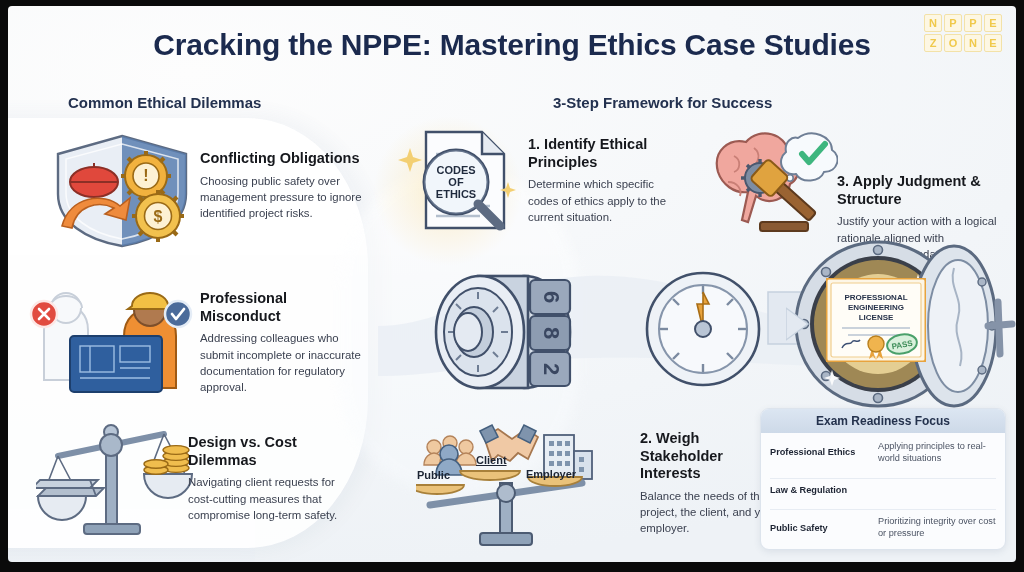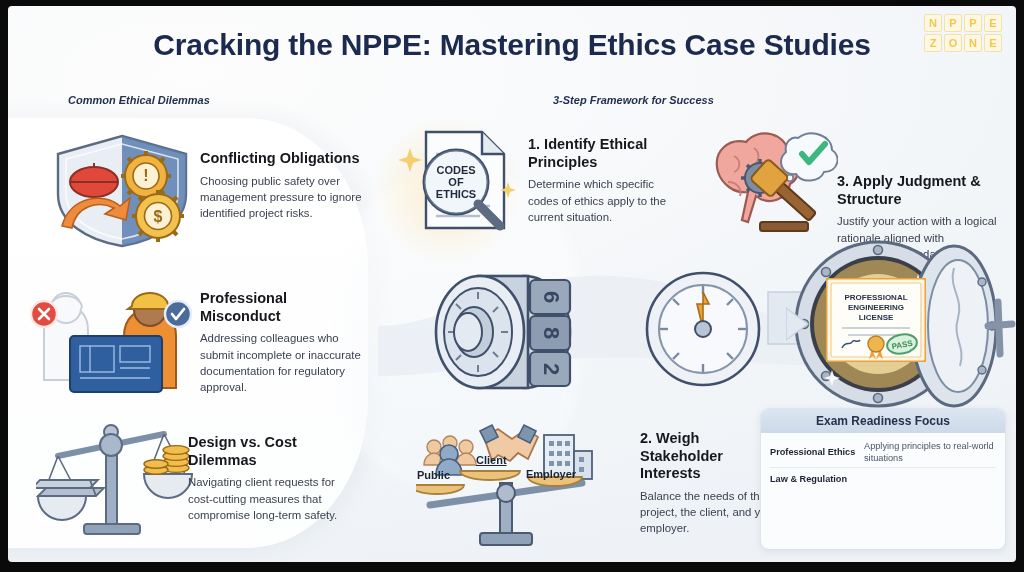--- a/index.html
+++ b/index.html
@@ -32,42 +32,42 @@
   
   #logo{position:absolute;right:14px;top:8px;display:flex;flex-direction:column;gap:2px;}
   #logo .row{display:flex;gap:2px;}
   #logo .tile{width:16px;height:16px;display:flex;align-items:center;justify-content:center;
               background:#fdf7e3;border:1px solid #f3e2a8;border-radius:2px;
               color:#f0c94b;font-size:11px;font-weight:bold;line-height:1;}
 
   
   #title{position:absolute;left:0;right:0;top:22px;text-align:center;
          color:#1b2a4e;font-size:30px;font-weight:bold;letter-spacing:-.2px;}
-  .section-head{position:absolute;color:#23314f;font-size:11px;font-weight:bold;font-style:italic;}
+  .section-head{position:absolute;color:#23314f;font-size:15px;font-weight:bold;}
   #head-left{left:60px;top:88px;}
   #head-right{left:545px;top:88px;}
 
   
   .block{position:absolute;}
   .block .h{color:#16181d;font-size:14.5px;font-weight:bold;line-height:1.22;
             margin-bottom:5px;}
   .block .p{color:#3b4150;font-size:11.4px;line-height:1.42;}
 
   
   .ill{position:absolute;}
 
   
   #exam{position:absolute;left:752px;top:402px;width:244px;height:140px;
         background:#fbfcfe;border:1px solid #dde4ed;border-radius:9px;
         box-shadow:0 2px 7px rgba(60,80,110,.10);overflow:hidden;}
   #exam .cap{background:linear-gradient(180deg,#dce6f2,#cdd9e8);
              color:#24324d;font-size:12px;font-weight:bold;text-align:center;
              padding:5px 0 5px;}
   #exam .rows{padding:2px 9px 0 9px;}
-  #exam .r{display:flex;gap:8px;padding:6px 0 2px;border-bottom:1px solid #e7ecf3;}
+  #exam .r{display:flex;gap:22px;padding:6px 0 13px;border-bottom:1px solid #e7ecf3;}
   #exam .r:last-child{border-bottom:none;}
   #exam .k{width:86px;flex:0 0 86px;color:#1d2433;font-size:9.2px;font-weight:bold;
            line-height:1.25;align-self:center;}
   #exam .v{color:#4c5464;font-size:9.2px;line-height:1.3;}
   #exam .pointer{position:absolute;left:88px;top:-8px;width:18px;height:10px;
                  background:#dce6f2;clip-path:polygon(50% 0,100% 100%,0 100%);}
 
   
   .slabel{position:absolute;color:#1c2433;font-size:11px;font-weight:bold;}
 </style>
@@ -440,17 +440,21 @@
     <div class="pointer"></div>
     <div class="cap">Exam Readiness Focus</div>
     <div class="rows">
       <div class="r">
         <div class="k">Professional Ethics</div>
         <div class="v">Applying principles to real-world situations</div>
       </div>
       <div class="r">
         <div class="k">Law &amp; Regulation</div>
       </div>
+      <div class="r">
+        <div class="k">Public Safety</div>
+        <div class="v">Prioritizing integrity over cost or pressure</div>
+      </div>
     </div>
   </div>
 
 </div>
 </div>
 
 </body></html>

